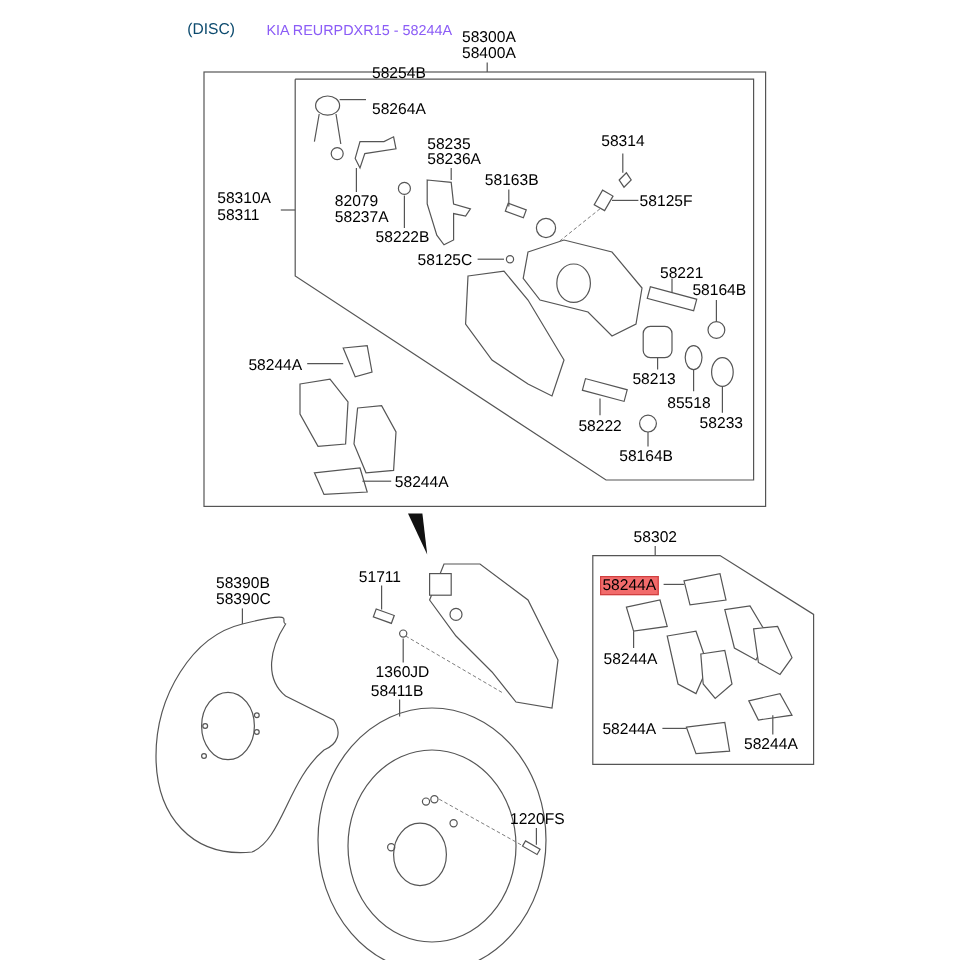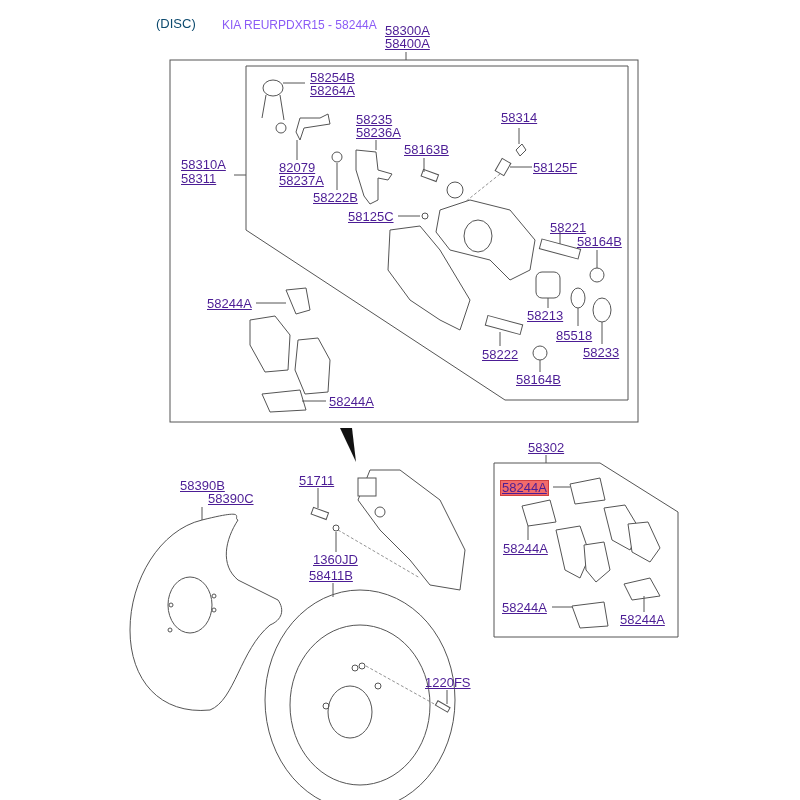--- a/index.html
+++ b/index.html
@@ -1,18 +1,18 @@
 <!DOCTYPE html>
 <html><head>
 <meta charset="utf-8">
 <style>
   html, body { margin:0; padding:0; background:#ffffff; }
   body { width:800px; height:800px; position:relative; overflow:hidden;
          font-family:"Liberation Sans", sans-serif; color:#333; }
-  .lbl { position:absolute; font-size:13px; line-height:14px; color:#4c1d95; white-space:nowrap;text-decoration:underline; }
+  .lbl { position:absolute; font-size:13px; line-height:14px; color:#000000; white-space:nowrap; }
   .hdr { position:absolute; font-size:12px; color:#8b5cf6; white-space:nowrap; }
   .disc { position:absolute; font-size:13px; color:#0c4a6e;margin-left:36px; }
   .hl { background:#f26b6b; border:1px solid #d04040; padding:0 1px; }
   svg { position:absolute; left:0; top:0; }
   .ln { stroke:#555; stroke-width:1; fill:none; }
   .pt { stroke:#555; stroke-width:1; fill:#fff; }
   .dash { stroke:#777; stroke-width:0.8; stroke-dasharray:3 2; fill:none; }
 </style>
 </head>
 <body>
@@ -138,21 +138,21 @@
   <line x1="447" y1="690" x2="447" y2="704" class="ln"></line>
 </svg>
 
 <div class="disc" style="left:120px;top:16px;">(DISC)</div>
 <div class="hdr" style="left:222px;top:18px;">KIA REURPDXR15 - 58244A</div>
 
 <div class="lbl" style="left:385px;top:24px;">58300A</div>
 <div class="lbl" style="left:385px;top:37px;">58400A</div>
 <div class="lbl" style="left:181px;top:158px;">58310A</div>
 <div class="lbl" style="left:181px;top:172px;">58311</div>
-<div class="lbl" style="left:310px;top:71px;text-align:center;">58254B</div>
+<div class="lbl" style="left:310px;top:54px;text-align:center;">58254B</div>
 <div class="lbl" style="left:310px;top:84px;">58264A</div>
 <div class="lbl" style="left:279px;top:161px;">82079</div>
 <div class="lbl" style="left:279px;top:174px;">58237A</div>
 <div class="lbl" style="left:356px;top:113px;">58235</div>
 <div class="lbl" style="left:356px;top:126px;">58236A</div>
 <div class="lbl" style="left:313px;top:191px;">58222B</div>
 <div class="lbl" style="left:404px;top:143px;">58163B</div>
 <div class="lbl" style="left:348px;top:210px;">58125C</div>
 <div class="lbl" style="left:501px;top:111px;">58314</div>
 <div class="lbl" style="left:533px;top:161px;">58125F</div>
@@ -169,14 +169,14 @@
 <div class="lbl" style="left:528px;top:441px;">58302</div>
 <div class="lbl hl" style="left:500px;top:480px;">58244A</div>
 <div class="lbl" style="left:503px;top:542px;">58244A</div>
 <div class="lbl" style="left:502px;top:601px;">58244A</div>
 <div class="lbl" style="left:620px;top:613px;">58244A</div>
 
 <div class="lbl" style="left:299px;top:474px;">51711</div>
 <div class="lbl" style="left:313px;top:553px;">1360JD</div>
 <div class="lbl" style="left:309px;top:569px;">58411B</div>
 <div class="lbl" style="left:180px;top:479px;">58390B</div>
-<div class="lbl" style="left:180px;top:492px;margin-left:28px;">58390C</div>
+<div class="lbl" style="left:180px;top:492px;">58390C</div>
 <div class="lbl" style="left:425px;top:676px;">1220FS</div>
 
 </body></html>

